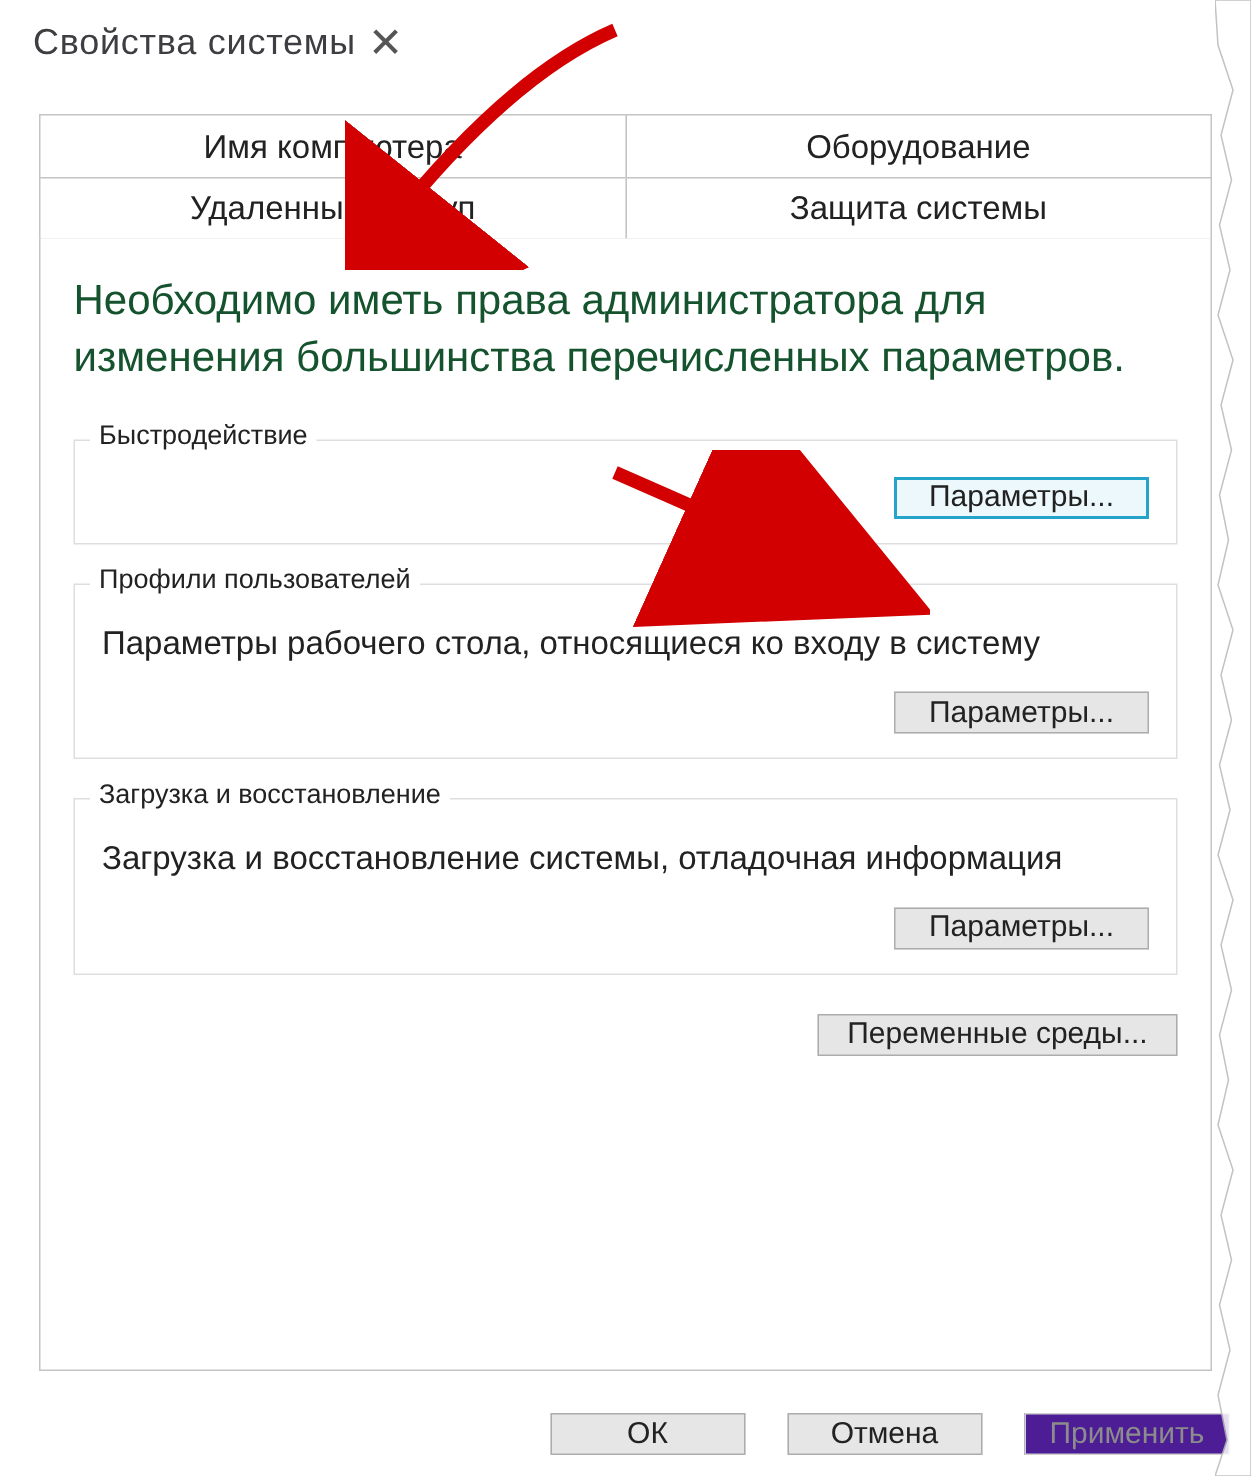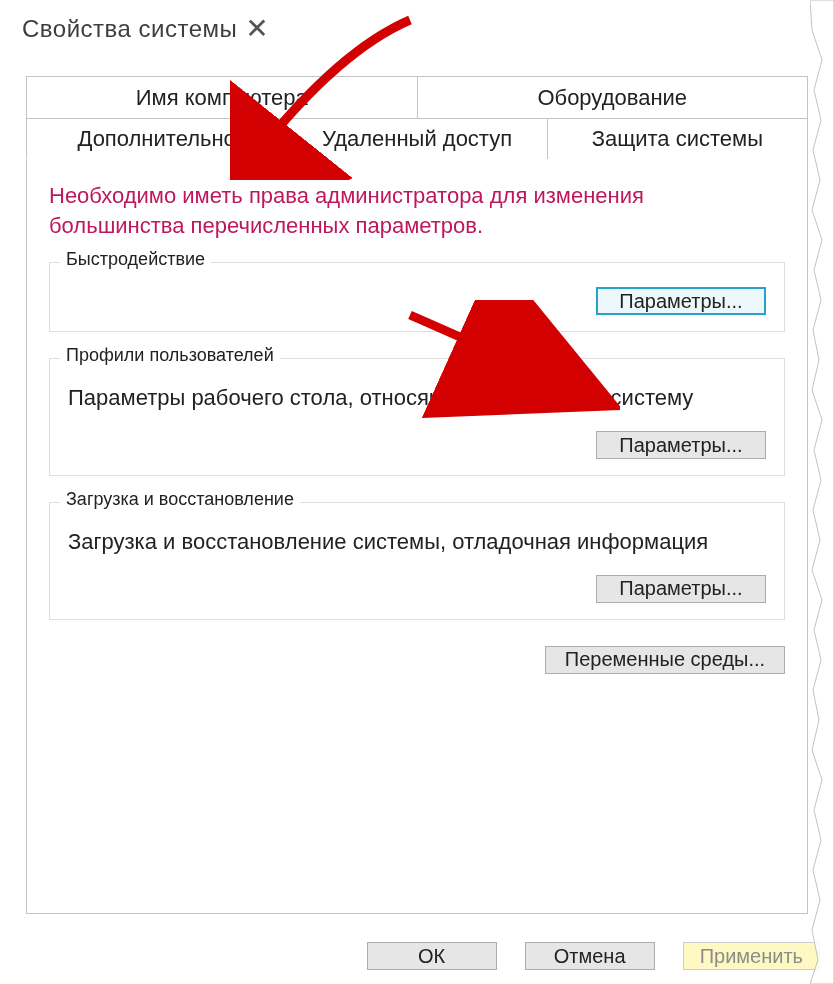--- a/index.html
+++ b/index.html
@@ -82,24 +82,24 @@
     left: 26px;
     right: 26px;
     bottom: 70px;
     border: 1px solid #c4c4c4;
     border-top: none;
     padding: 22px 22px 18px 22px;
     background: #ffffff;
   }
 
   .admin-note {
-    font-size: 22px;
+    font-size: 28px;
     line-height: 1.35;
-    margin-bottom: 22px;
-    color: #be185d;
+    margin-bottom: 36px;
+    color: #14532d;
   }
 
   
   .group {
     border: 1px solid #dedede;
     margin-bottom: 26px;
     padding: 24px 18px 16px 18px;
     position: relative;
   }
   .group .legend {
@@ -136,21 +136,21 @@
     align-items: center;
     justify-content: center;
   }
   .win-btn.highlight {
     border: 2px solid #25a3c9;
     background: #ecf8fc;
   }
   .win-btn.disabled {
     color: #8c8c8c;
     border-color: #cfcfcf;
-    background: #fef9c3;
+    background: #4c1d95;
     cursor: default;
   }
 
   .env-row {
     display: flex;
     justify-content: flex-end;
     margin-top: 16px;
   }
 
   
@@ -192,23 +192,20 @@
 <div class="tabs">
   <div class="tab-row row1">
     <div class="tab row1">
       <span>Имя компьютера</span>
     </div>
     <div class="tab row1">
       <span>Оборудование</span>
     </div>
   </div>
   <div class="tab-row row2">
-    <div class="tab active">
-      <span>Дополнительно</span>
-    </div>
     <div class="tab">
       <span>Удаленный доступ</span>
     </div>
     <div class="tab">
       <span>Защита системы</span>
     </div>
   </div>
 </div>
 
 <div class="tab-page">

